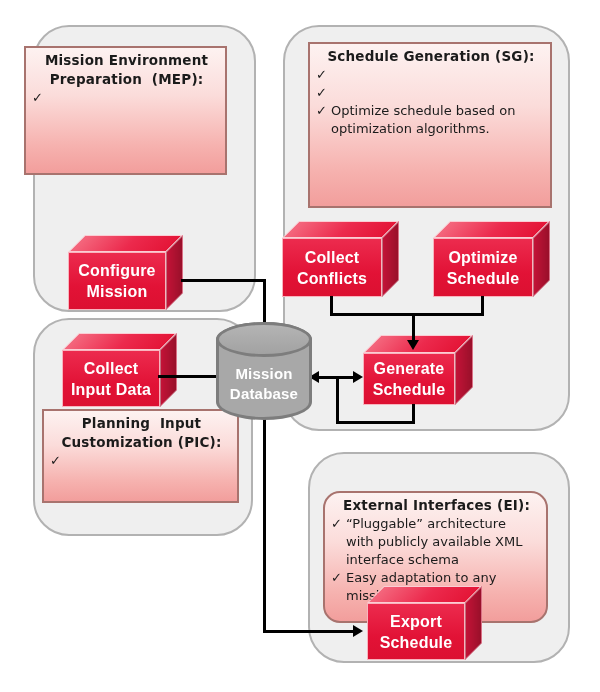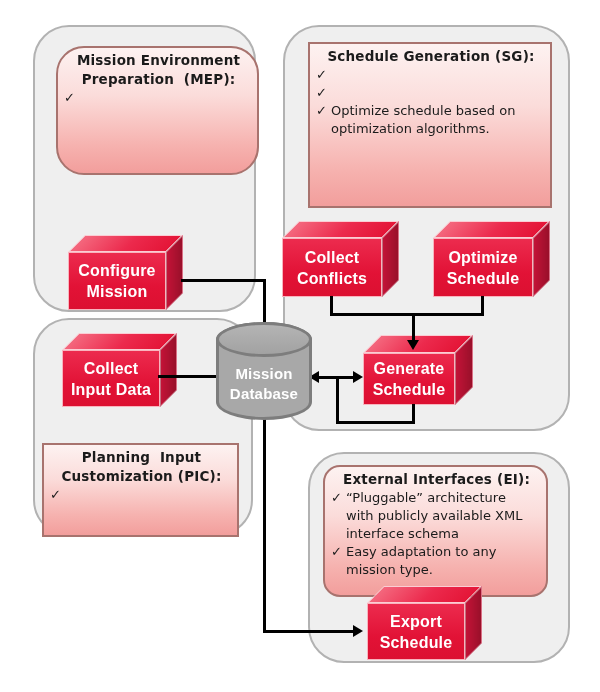--- a/index.html
+++ b/index.html
@@ -72,21 +72,21 @@
 </head>
 <body>
 
 <div class="canvas">
 
   <div class="container" style="left:33px;top:25px;width:223px;height:287px;"></div>
   <div class="container" style="left:283px;top:25px;width:287px;height:406px;"></div>
   <div class="container" style="left:33px;top:318px;width:220px;height:218px;"></div>
   <div class="container" style="left:308px;top:452px;width:262px;height:211px;"></div>
 
-  <div class="note" style="left:56px;top:46px;width:203px;height:129px;border-radius:28px;">
+  <div class="note" style="left:24px;top:46px;width:203px;height:129px;">
     <div class="note-title">Mission Environment
 Preparation&nbsp; (MEP):</div>
     <div class="bullet">
       <span class="check">✓</span>
     </div>
   </div>
 
   <div class="note" style="left:308px;top:42px;width:244px;height:166px;">
     <div class="note-title">Schedule Generation (SG):</div>
     <div class="bullet">
@@ -95,29 +95,29 @@
     <div class="bullet">
       <span class="check">✓</span>
     </div>
     <div class="bullet">
       <span class="check">✓</span>
       <span class="btext">Optimize schedule based on
 optimization algorithms.</span>
     </div>
   </div>
 
-  <div class="note" style="left:42px;top:443px;width:197px;height:94px;">
+  <div class="note" style="left:42px;top:409px;width:197px;height:94px;">
     <div class="note-title">Planning&nbsp; Input
 Customization (PIC):</div>
     <div class="bullet">
       <span class="check">✓</span>
     </div>
   </div>
 
-  <div class="note" style="left:323px;top:465px;width:225px;height:132px;border-radius:17px;">
+  <div class="note" style="left:323px;top:491px;width:225px;height:132px;border-radius:17px;">
     <div class="note-title">External Interfaces (EI):</div>
     <div class="bullet">
       <span class="check">✓</span>
       <span class="btext">“Pluggable” architecture
 with publicly available XML
 interface schema</span>
     </div>
     <div class="bullet">
       <span class="check">✓</span>
       <span class="btext">Easy adaptation to any

